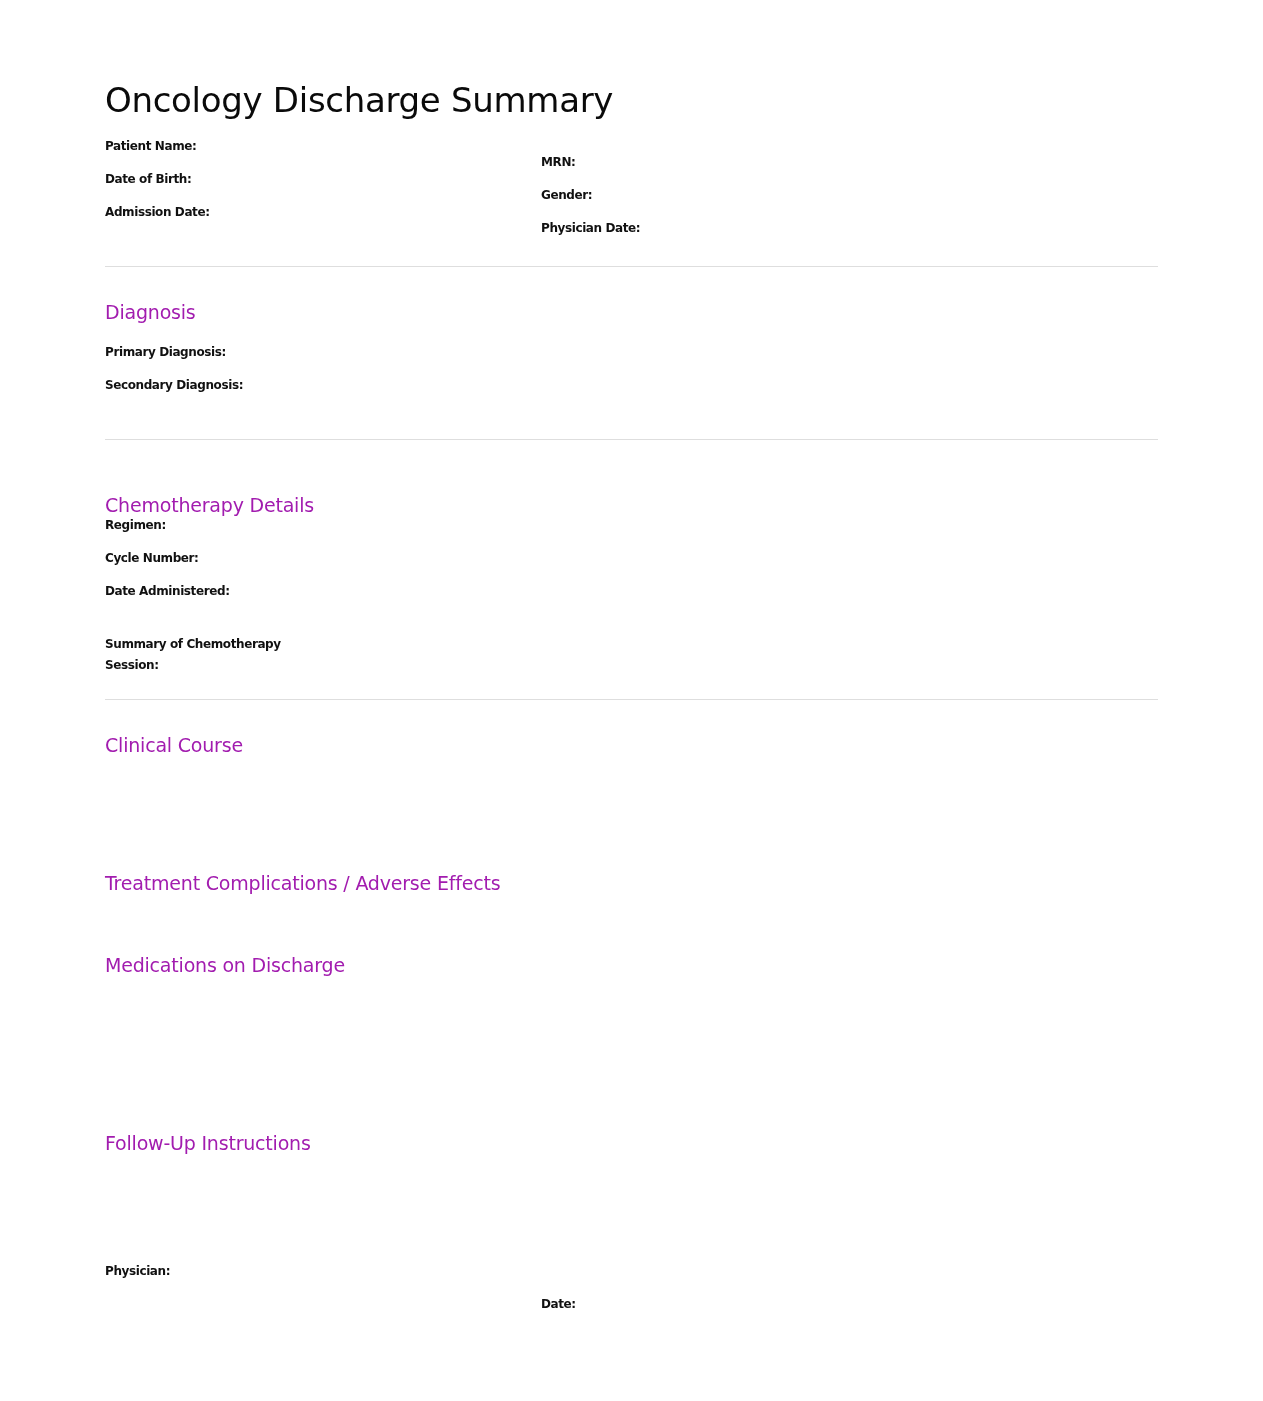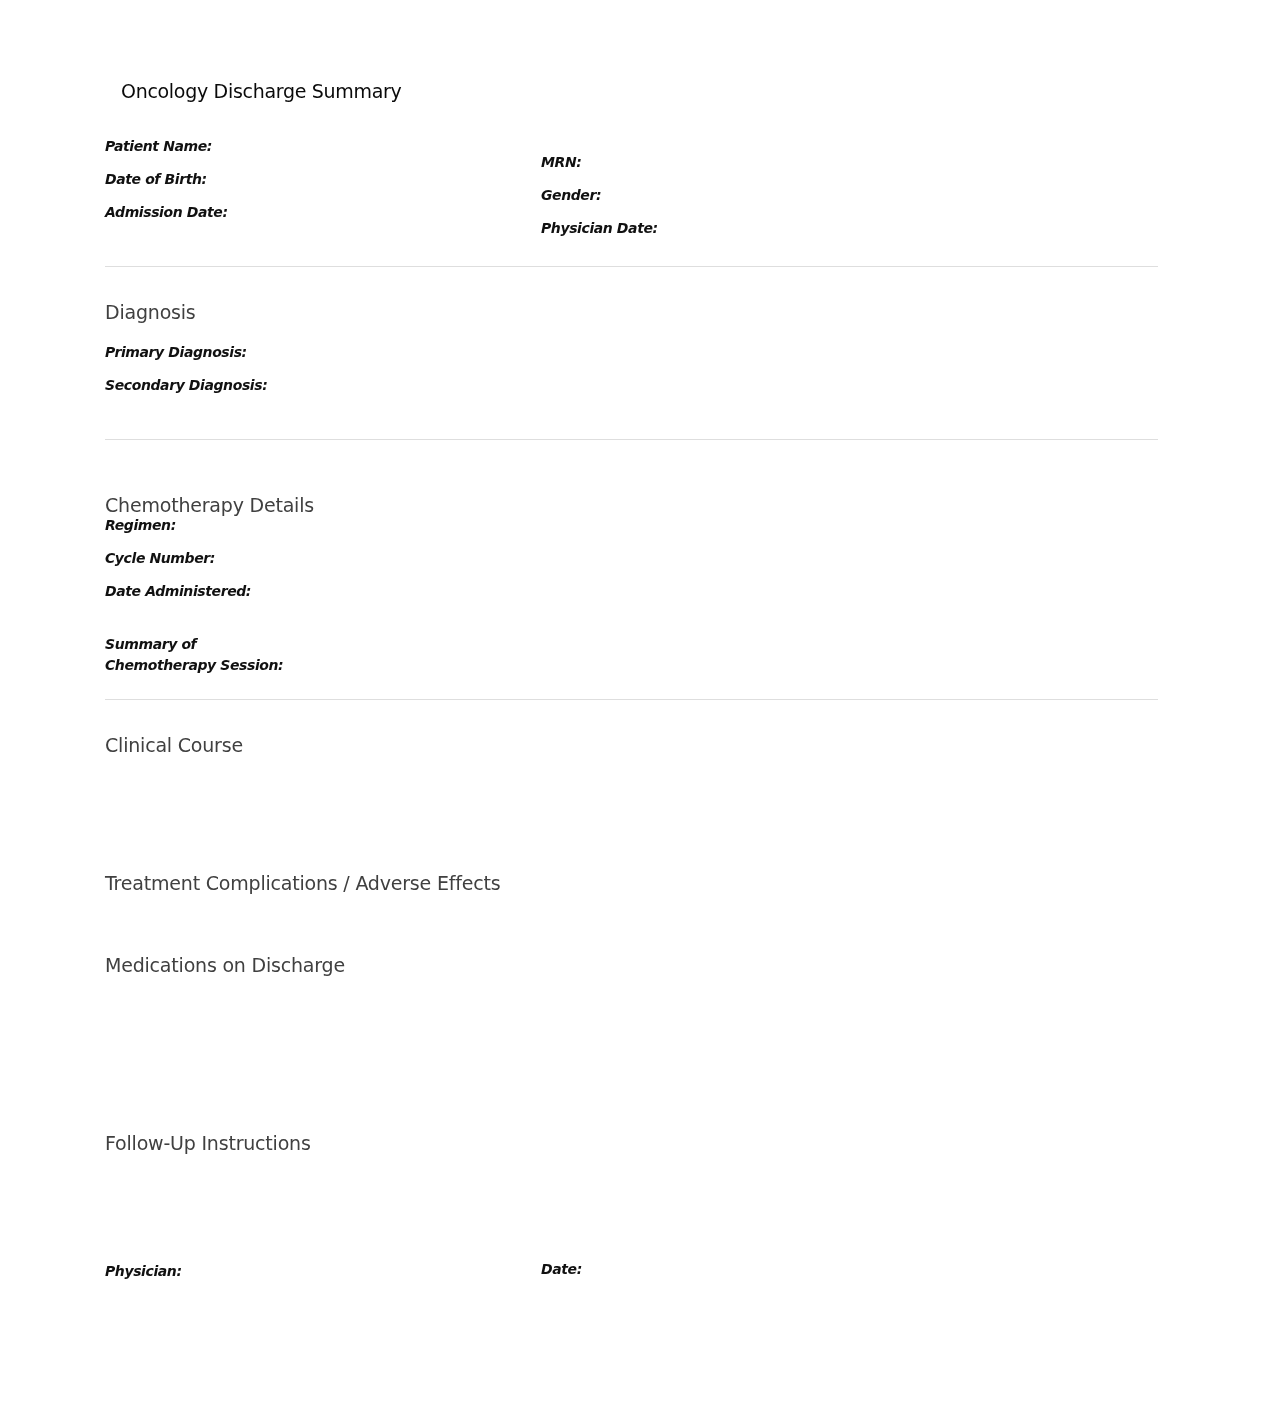--- a/index.html
+++ b/index.html
@@ -17,52 +17,51 @@
     }
     .page {
       position: absolute;
       left: 105px;
       top: 0;
       width: 1053px;
     }
     .title {
       position: absolute;
       top: 80px;
-      left: 16px;
+      left: 0;
       margin: 0;
-      font-size: 19px;
+      font-size: 34px;
       font-weight: normal;
       letter-spacing: -0.3px;
       color: #0a0a0a;
       white-space: nowrap;
     }
     .field {
       position: absolute;
-      font-size: 14px;
+      font-size: 12px;
       font-weight: bold;
       letter-spacing: -0.4px;
       white-space: nowrap;
       line-height: 21px;
-      font-style: italic;
     }
     .field.wrap {
       white-space: normal;
       width: 180px;
     }
     .col-left { left: 0; }
     .col-right { left: 436px; margin-top: 16px; }
     .section-title {
       position: absolute;
       left: 0;
       margin: 0;
       font-size: 19px;
       font-weight: normal;
       letter-spacing: -0.2px;
       white-space: nowrap;
-      color: #404040;
+      color: #a21caf;
     }
     .divider {
       position: absolute;
       left: 0;
       width: 1053px;
       height: 0;
       border-top: 1px solid #dedede;
     }
   </style>
 </head>
@@ -112,16 +111,16 @@
   <div>
     <h2 class="section-title" style="top:954px;">Medications on Discharge</h2>
   </div>
 
   <div>
     <h2 class="section-title" style="top:1132px;">Follow-Up Instructions</h2>
   </div>
 
   <div>
     <div class="field col-left" style="top:1261px;text-align:right;">Physician:</div>
-    <div class="field col-right" style="top:1243px;">Date:</div>
+    <div class="field col-right" style="top:1278px;">Date:</div>
   </div>
 
 </div>
 
 </body></html>

